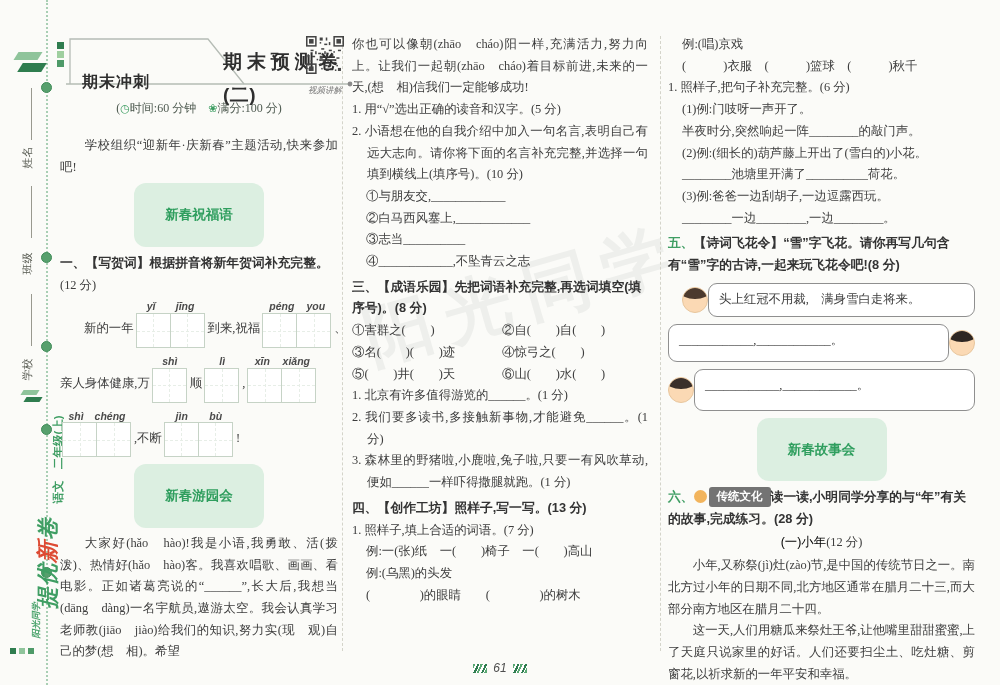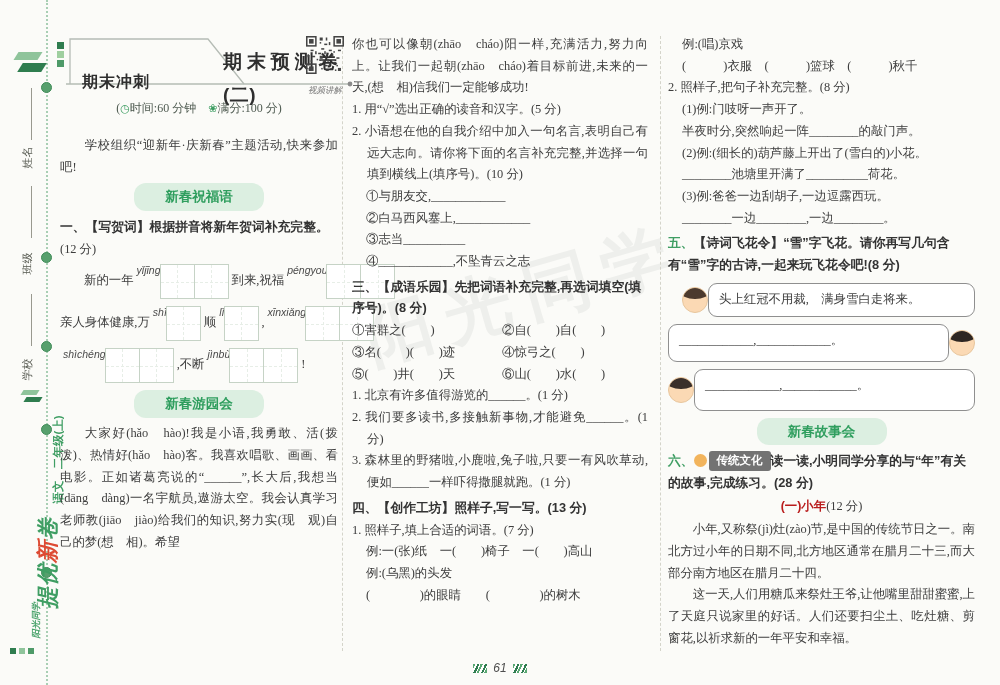--- a/index.html
+++ b/index.html
@@ -41,34 +41,34 @@
           font-weight:bold;font-size:19px;color:#2e2e2e;letter-spacing:0.5px;}
   .sqstack{position:absolute;left:-3px;top:8px;}
   .qr{position:absolute;left:245px;top:2px;width:40px;text-align:center;}
   .qrcap{font-family:"Liberation Sans",sans-serif;font-size:8.5px;color:#777;margin-top:1px;font-style:italic;}
   .meta{text-align:center;font-size:12px;color:#4e5a50;margin:2px 0 16px 0;}
   .micon{color:#3f9e63;font-size:11px;}
 
   
   .badge{width:130px;margin:5px auto;background:#dcefe1;color:#2f9e5e;text-align:center;
          border-radius:12px;font-family:"Liberation Sans",sans-serif;font-weight:bold;
-         font-size:13.5px;padding:2px 0;}
+         font-size:13.5px;padding:20px 0;}
   
   .qhead{font-family:"Liberation Sans",sans-serif;font-weight:bold;font-size:12.8px;
          color:#333;line-height:1.7;margin:3px 0 1px 0;text-align:left;}
   .qnum-g{color:#3f9e63;}
   .score-line{margin:0 0 2px 0;}
   .para{text-indent:2em;}
   .subq{padding-left:15px;text-indent:-15px;}
   .optline{padding-left:14px;}
 
   
   .prow{display:flex;align-items:flex-end;margin:4px 0 7px 0;}
   .prow .txt{padding-bottom:8px;white-space:nowrap;}
-  .pybox{display:inline-flex;flex-direction:row;align-items:flex-start;margin:0 3px;}
+  .pybox{display:inline-flex;flex-direction:column;align-items:flex-start;margin:0 3px;font-weight:bold;}
   .pylabels{display:flex;width:100%;justify-content:space-around;
             font-family:"Liberation Sans",sans-serif;font-size:10.5px;color:#4a4a4a;line-height:1.2;}
   .cells{display:flex;}
   .pcell{width:33px;height:33px;border:1px solid #c6d3c6;background:#fff;position:relative;margin-left:-1px;}
   .pcell::before{content:"";position:absolute;left:0;right:0;top:50%;border-top:1px dashed #e7eee7;}
   .pcell::after{content:"";position:absolute;top:0;bottom:0;left:50%;border-left:1px dashed #e7eee7;}
 
   
   .igrid{display:grid;grid-template-columns:1fr 1fr;column-gap:4px;}
 
@@ -78,21 +78,21 @@
           padding:5px 10px;font-size:12.4px;white-space:nowrap;overflow:hidden;}
   .bubble.pl::before{content:"";position:absolute;left:-5px;top:50%;margin-top:-4px;width:8px;height:8px;
           background:#fff;border-left:1px solid #8f8f8f;border-bottom:1px solid #8f8f8f;transform:rotate(45deg);}
   .bubble.pr::after{content:"";position:absolute;right:-5px;top:50%;margin-top:-4px;width:8px;height:8px;
           background:#fff;border-right:1px solid #8f8f8f;border-top:1px solid #8f8f8f;transform:rotate(45deg);}
   .avatar{width:24px;height:24px;border-radius:50%;background:#fbd9b4;position:relative;overflow:hidden;flex:0 0 24px;border:1px solid #e8c69d;}
   .avatar::before{content:"";position:absolute;top:-2px;left:-2px;right:-2px;height:55%;border-radius:50%;}
   .avatar.hair1::before{background:#4c3a2e;} .avatar.hair2::before{background:#2e2622;} .avatar.hair3::before{background:#3a2f2a;}
 
   .subtitle{text-align:center;margin:2px 0;}
-  .subtitle .g{color:#b91c1c;font-weight:bold;font-family:"Liberation Sans",sans-serif;}
+  .subtitle .g{color:#000000;font-weight:normal;font-family:"Liberation Sans",sans-serif;}
   .tagpill{display:inline-block;background:#737373;color:#fff;border-radius:3px;
            font-size:11.5px;padding:0 8px;font-family:"Liberation Sans",sans-serif;vertical-align:1px;}
   .tagdot{display:inline-block;width:13px;height:13px;border-radius:50%;background:#f2b45c;
           vertical-align:-2px;margin-right:2px;}
 
   
   .wm{position:absolute;left:360px;top:250px;font-size:68px;font-weight:bold;letter-spacing:14px;
       color:rgba(130,140,135,0.10);transform:rotate(-16deg);font-family:"Liberation Sans",sans-serif;
       pointer-events:none;white-space:nowrap;}
 
@@ -328,21 +328,21 @@
     <div class="qhead"><span>四、</span><span>【创作工坊】照样子,写一写。(13 分)</span></div>
     <div class="subq">1. 照样子,填上合适的词语。(7 分)</div>
     <div class="optline">例:一(张)纸　一(　　)椅子　一(　　)高山</div>
     <div class="optline">例:(乌黑)的头发</div>
     <div class="optline">(　　　　)的眼睛　　(　　　　)的树木</div>
   </div>
 
   <div class="col" id="col3">
     <div class="optline">例:(唱)京戏</div>
     <div class="optline">(　　　)衣服　(　　　)篮球　(　　　)秋千</div>
-    <div class="subq">2. 照样子,把句子补充完整。(8 分)</div>
+    <div class="subq">1. 照样子,把句子补充完整。(6 分)</div>
     <div class="optline">(1)例:门吱呀一声开了。</div>
     <div class="optline">半夜时分,突然响起一阵________的敲门声。</div>
     <div class="optline">(2)例:(细长的)葫芦藤上开出了(雪白的)小花。</div>
     <div class="optline">________池塘里开满了__________荷花。</div>
     <div class="optline">(3)例:爸爸一边刮胡子,一边逗露西玩。</div>
     <div class="optline">________一边________,一边________。</div>
 
     <div class="qhead"><span class="qnum-g">五、</span><span>【诗词飞花令】“雪”字飞花。请你再写几句含有“雪”字的古诗,一起来玩飞花令吧!(8 分)</span></div>
 
     <div class="brow" style="padding-left:14px">

